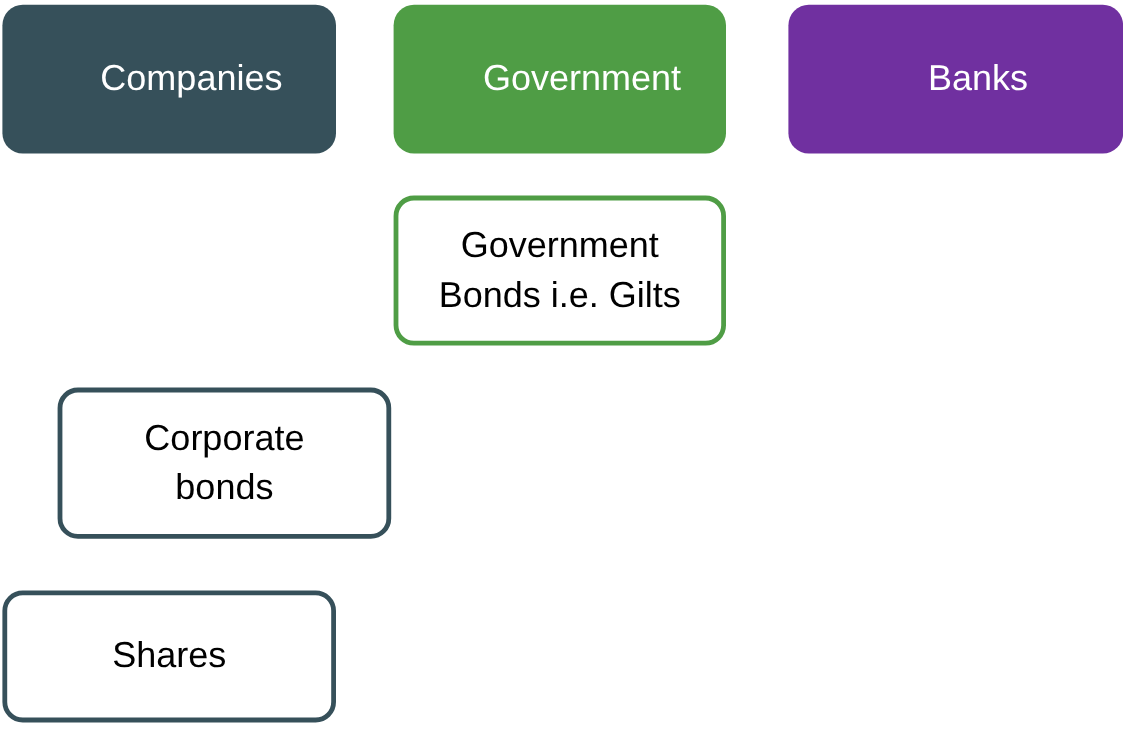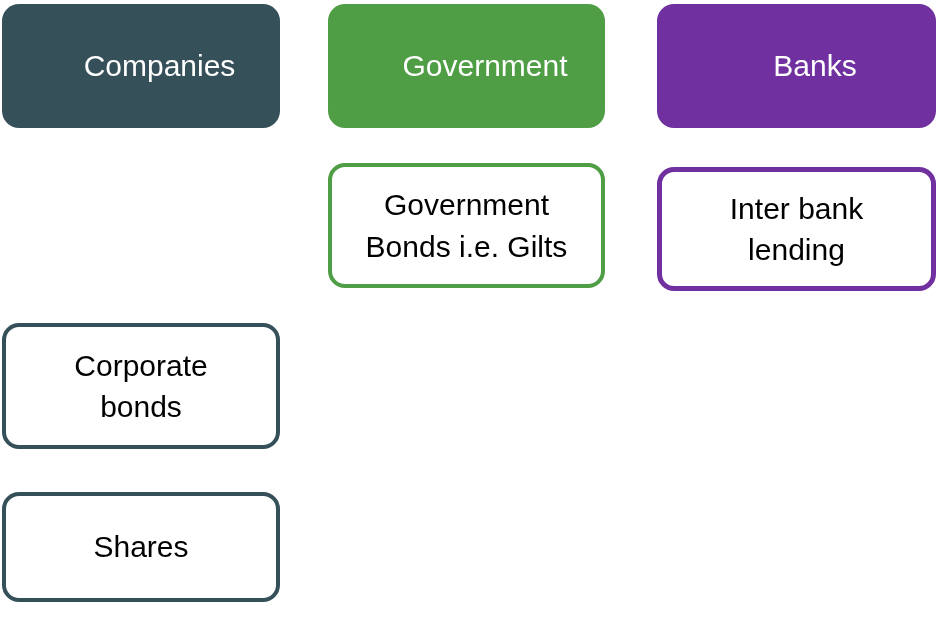--- a/index.html
+++ b/index.html
@@ -55,28 +55,26 @@
   #item-interbank  { left: 657px; top: 167px; width: 279px; height: 124px; }
 </style>
 </head>
 <body>
 
 <div class="canvas">
 
   <div class="box header-box" id="hdr-companies" style="background-color: rgb(54, 80, 90);">Companies</div>
 
 
-  <div class="box item-box" id="item-corporate" style="border-color: rgb(54, 80, 90);">Corporate
+  <div class="box item-box" id="item-corporate" style="border-color: rgb(54, 80, 90); margin-left: 46px;">Corporate
 bonds</div>
 
   <div class="box item-box" id="item-shares" style="border-color: rgb(54, 80, 90);">Shares</div>
 
   <div class="box header-box" id="hdr-government" style="background-color: rgb(79, 157, 69);">Government</div>
 
   <div class="box item-box" id="item-gilts" style="border-color: rgb(79, 157, 69);">Government
 Bonds i.e. Gilts</div>
 
   <div class="box header-box" id="hdr-banks" style="background-color: rgb(112, 48, 160);">Banks</div>
 
-  <div class="box item-box thick" id="item-interbank" style="border-color: rgb(112, 48, 160);">Inter bank
-lending</div>
 
 </div>
 
 </body></html>

